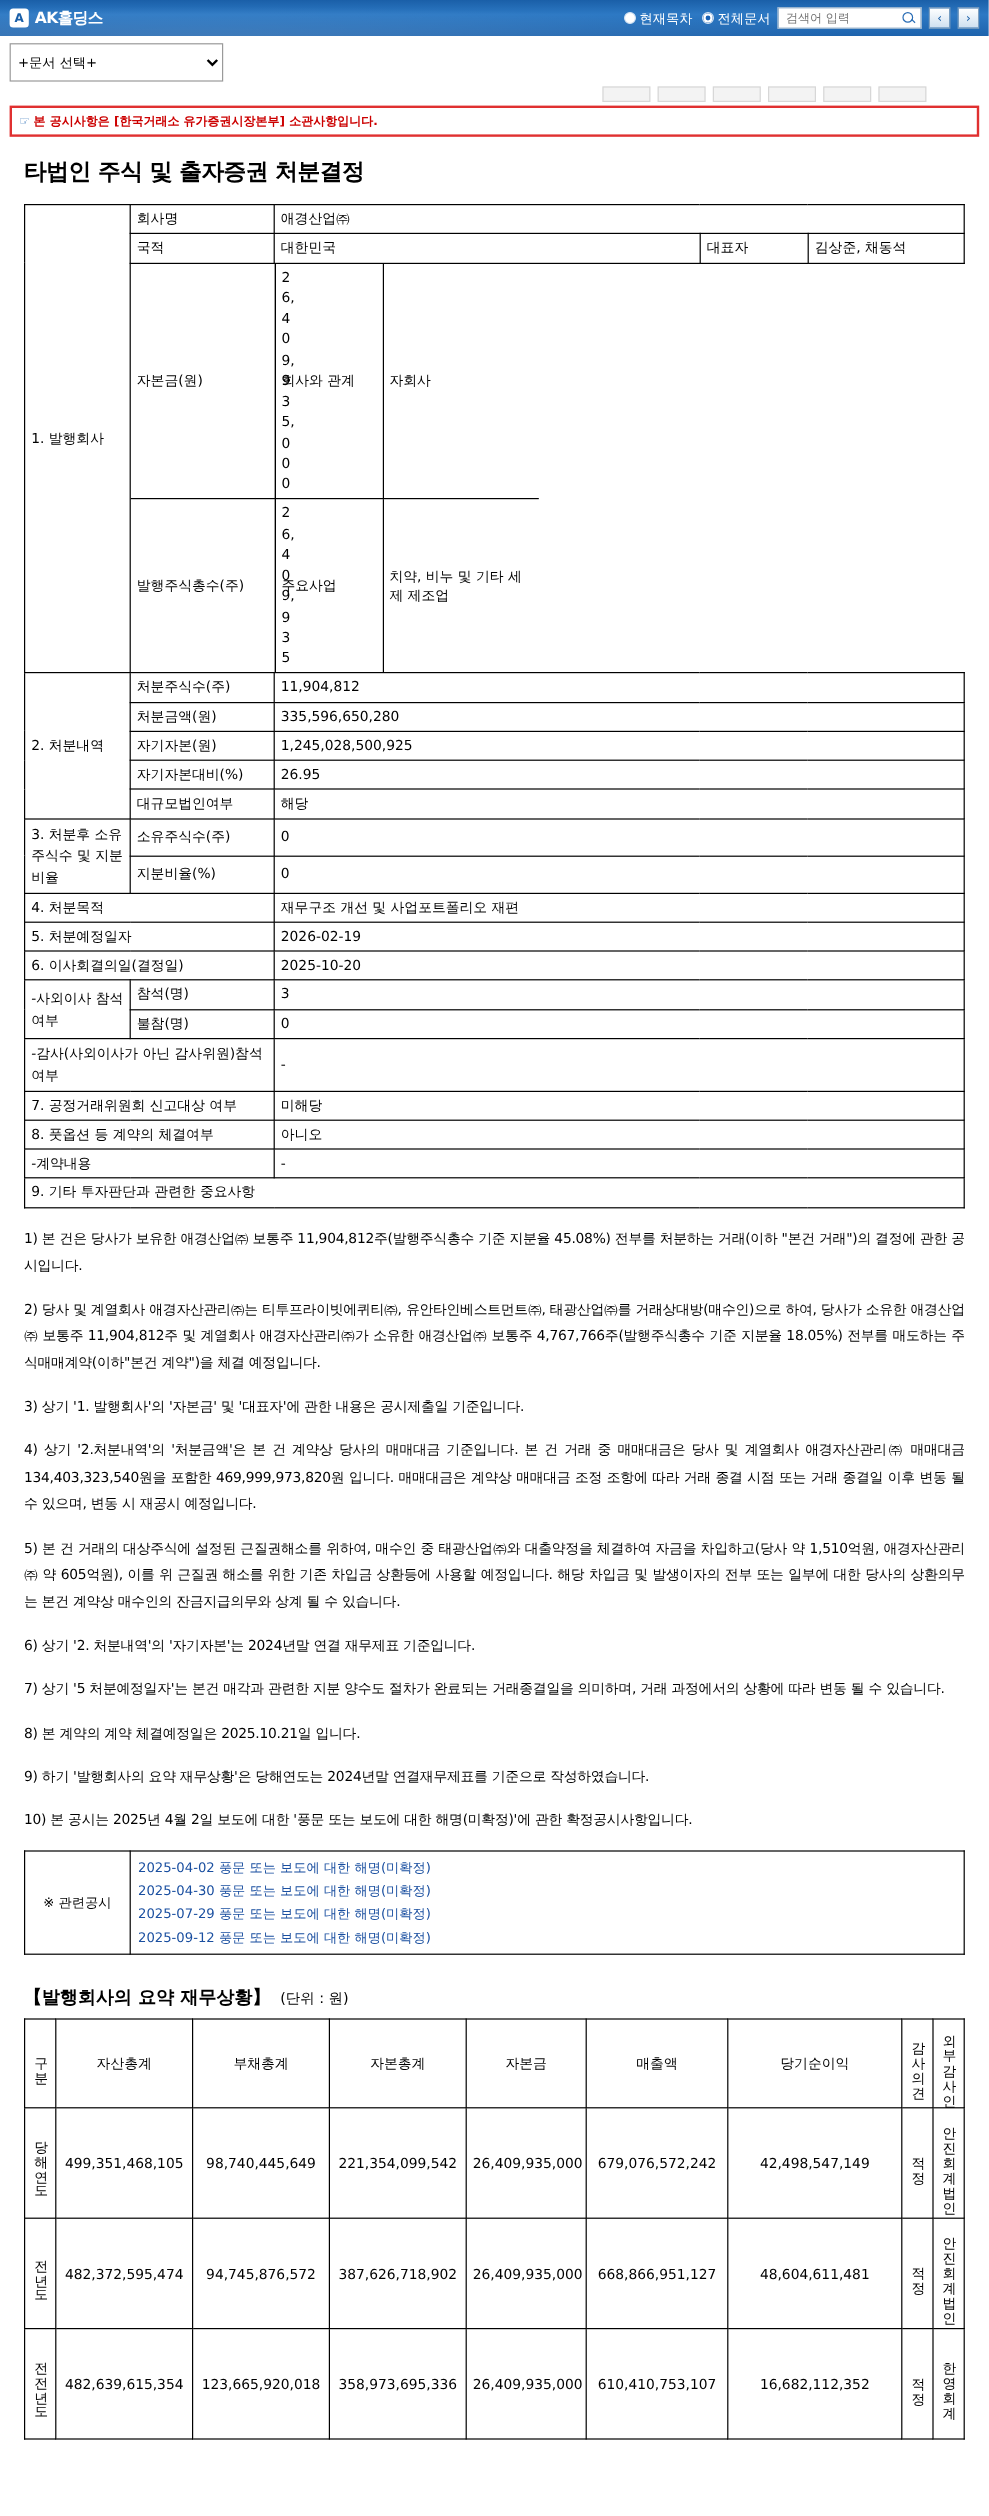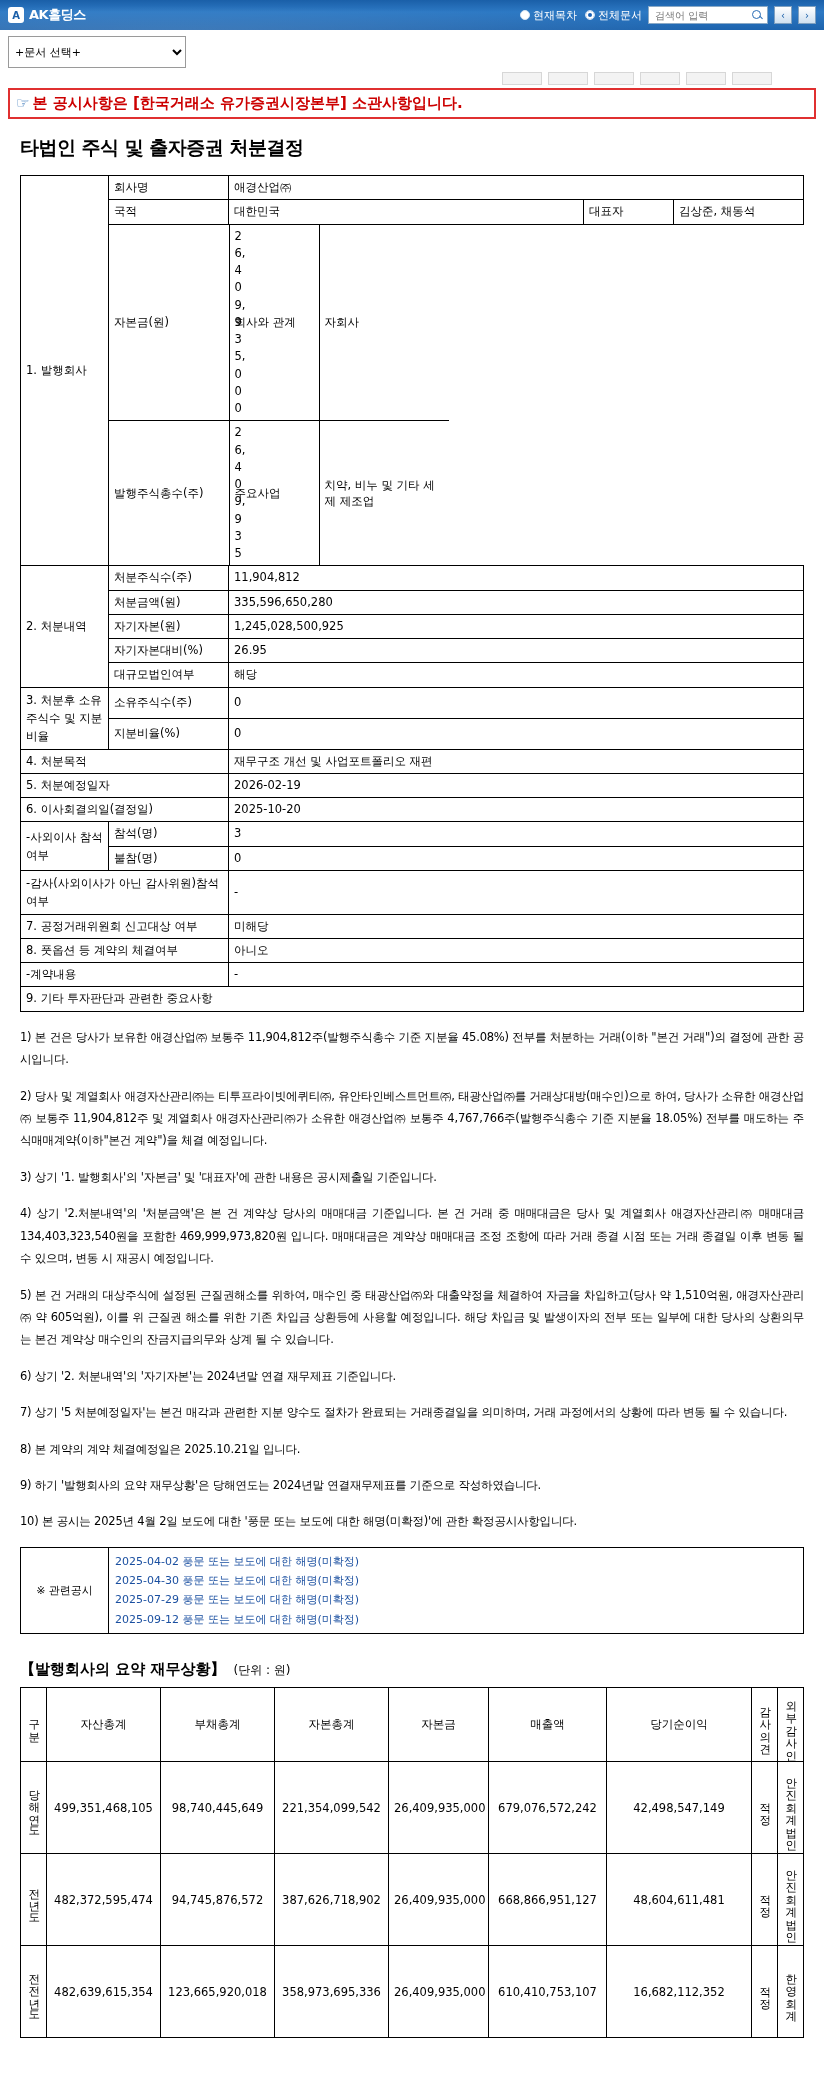--- a/index.html
+++ b/index.html
@@ -74,21 +74,21 @@
   .ghostbar .gb{
     position:absolute;top:0;height:13px;border:1px solid #d7d7d7;background:#f3f3f3;
   }
 
   
   .notice{
     border:2px solid #e03030;
     margin:2px 8px 0 8px;
     padding:4px 6px;
     color:#cc0000;
-    font-size:15px;
+    font-size:10px;
     font-weight:bold;
     background:#fff;
   }
   .notice .eye{color:#2a6db5;margin-right:3px;}
 
   
   .docwrap{ padding:10px 20px 16px 20px; }
   h1.doctitle{
     font-size:19px;font-weight:bold;margin:6px 0 14px 0;letter-spacing:-.5px;
   }

